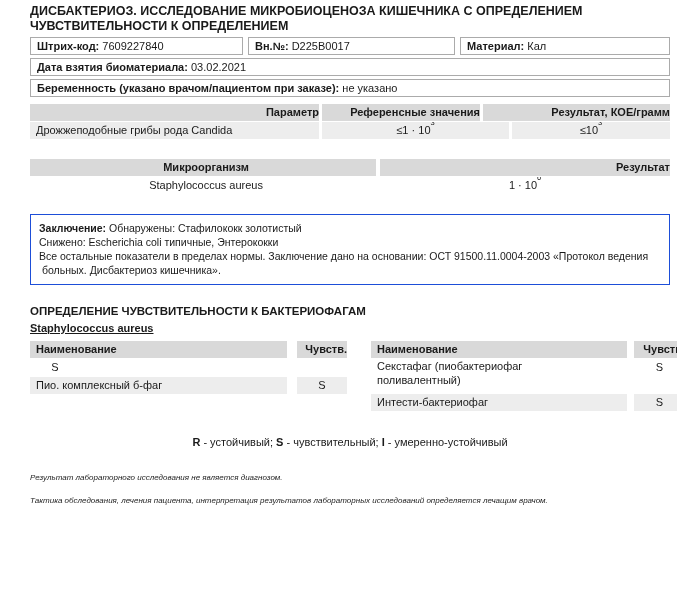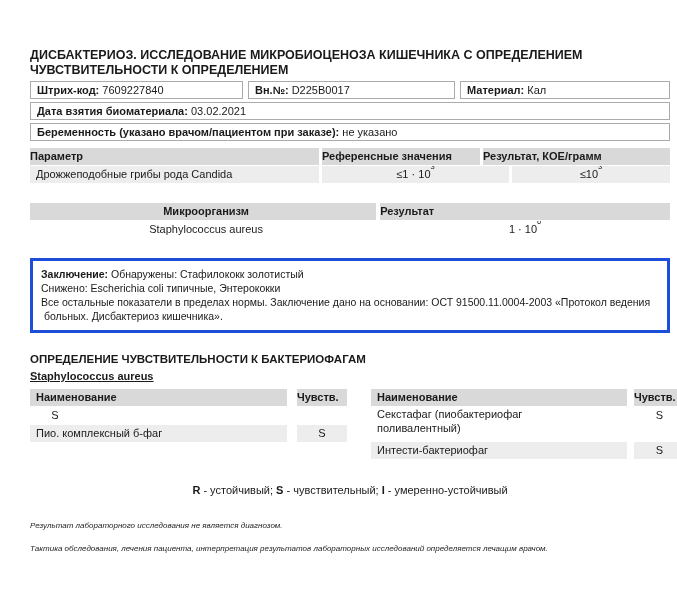--- a/index.html
+++ b/index.html
@@ -4,59 +4,59 @@
 <style>
   * { margin:0; padding:0; box-sizing:border-box; }
   html,body { background:#ffffff; }
   body {
     width:677px; height:600px;
     font-family:"Liberation Sans", sans-serif;
     color:#1a1a1a;
     -webkit-font-smoothing:antialiased;
   }
   .page { position:relative; width:677px; height:600px; overflow:hidden; background:#fff; }
-  .content { width:640px; margin-left:30px; padding-top:12px;margin-top:36px; }
+  .content { width:640px; margin-left:30px; padding-top:4px; }
 
   
   .doc-title { font-size:12.5px; font-weight:bold; line-height:15px; max-width:600px; }
 
   
   .fields-row { display:flex; gap:5px; margin-top:3px;justify-content:space-between; }
   .field-box {
     border:1px solid #ababab; background:#fff;
     height:18px; padding:2px 6px 0 6px;
     font-size:11px; line-height:13px; white-space:nowrap; overflow:hidden;
   }
   .fb1 { width:213px; } .fb2 { width:207px; } .fb3 { width:210px; }
   .fb-full { width:640px; }
   .fl { font-weight:bold; }
 
   
   .trow { display:flex; gap:3px; margin-top:1px; }
   .cell { font-size:11px; line-height:17px; height:17px; overflow:hidden; }
-  .hdr  { background:#d9d9d9; font-weight:bold; text-align:left; }
+  .hdr  { background:#d9d9d9; font-weight:bold; text-align:right; }
   .shade { background:#ededed; }
   .lpad { padding-left:6px; text-align:left; }
   .ctr { text-align:center; }
 
   
   .t1 { margin-top:7px; }
   .t1c1 { width:289px; } .t1c2 { width:187px; } .t1c3 { width:158px; }
 
   
   .t2 { margin-top:20px; }
   .t2c1 { width:371px;text-align:center; } .t2c2 { width:311px; }
   .t2 .trow { gap:4px; }
 
   sup.e { font-size:7.5px; line-height:0; position:relative; top:-4px; }
 
   
   .conclusion {
     margin-top:20px; width:640px; min-height:68px;
-    border:3px solid #1d4ed8; padding:6px 8px 7px 8px;
+    border:1px solid #1d4ed8; padding:6px 8px 7px 8px;
     font-size:10.5px; line-height:14px;
   }
   .conclusion .c-line4 { padding-left:3px; }
 
   
   .phage-title { margin-top:20px; font-size:11.5px; font-weight:bold; }
   .phage-organism { margin-top:5px; font-size:11px; font-weight:bold; text-decoration:underline; display:inline-block; }
   .phage-tables { display:flex; gap:24px; margin-top:4px; }
   .pt-left  .prow { display:flex; gap:10px; margin-top:1px; }
   .pt-right .prow { display:flex; gap:7px;  margin-top:1px; }

